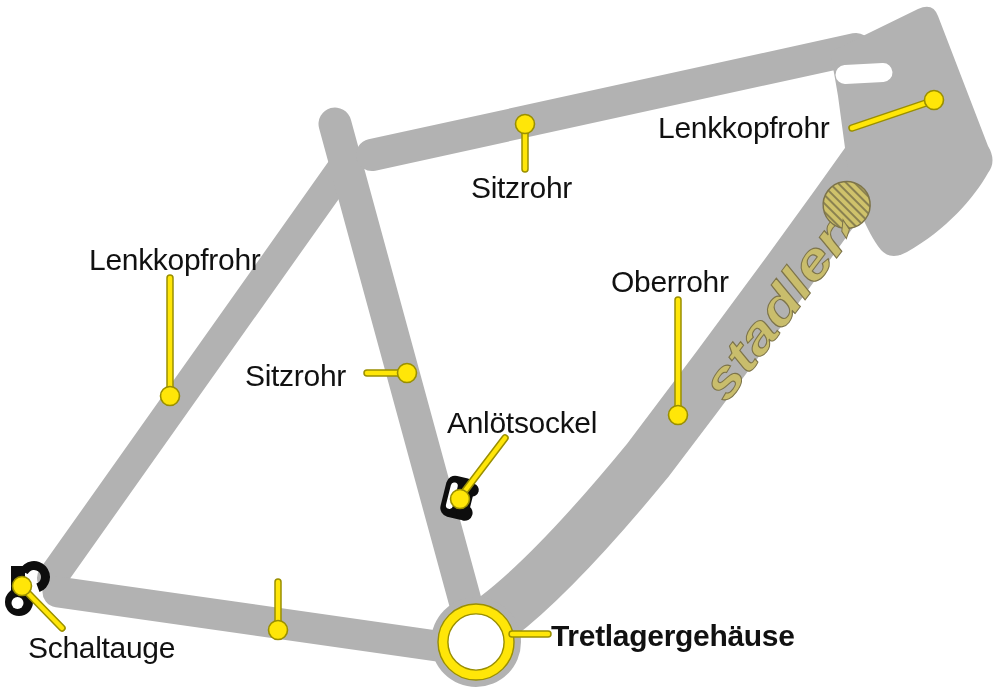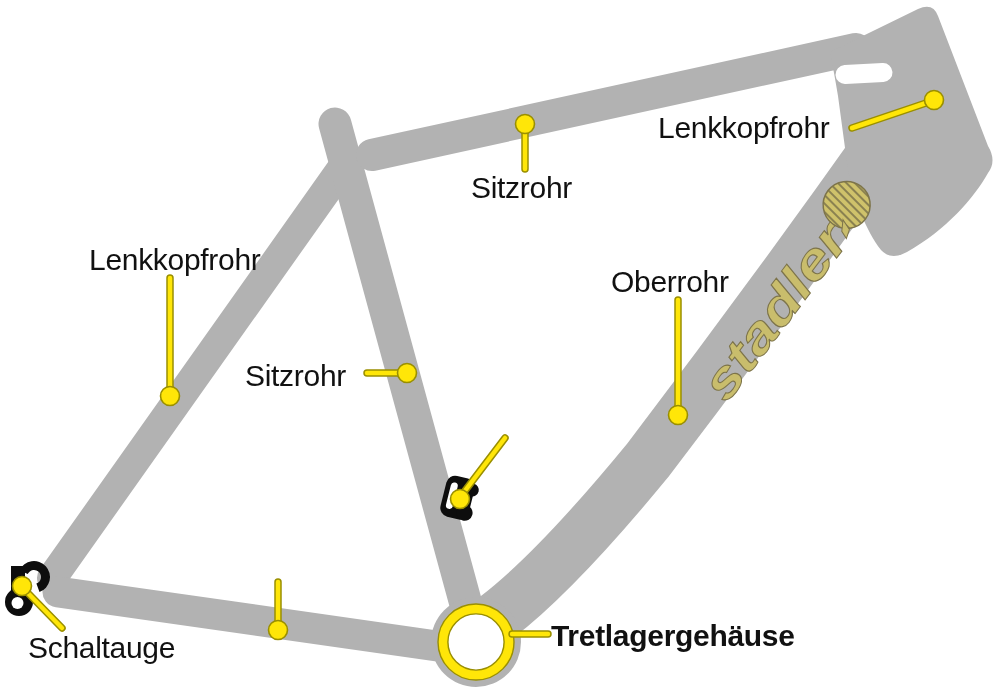--- a/index.html
+++ b/index.html
@@ -123,16 +123,17 @@
         <circle cx="22" cy="586" r="9.5"></circle>
       </g>
     </g>
   </svg>
 
   <div class="lbl lbl-oberrohr">Sitzrohr</div>
   <div class="lbl lbl-lenkkopfrohr">Lenkkopfrohr</div>
   <div class="lbl lbl-sitzstreben">Lenkkopfrohr</div>
   <div class="lbl lbl-unterrohr">Oberrohr</div>
   <div class="lbl lbl-sitzrohr">Sitzrohr</div>
+  <div class="lbl lbl-anloetsockel">Anlötsockel</div>
   <div class="lbl lbl-schaltauge">Schaltauge</div>
   <div class="lbl lbl-tretlagergehaeuse">Tretlagergehäuse</div>
 
 </div>
 
 </body></html>

